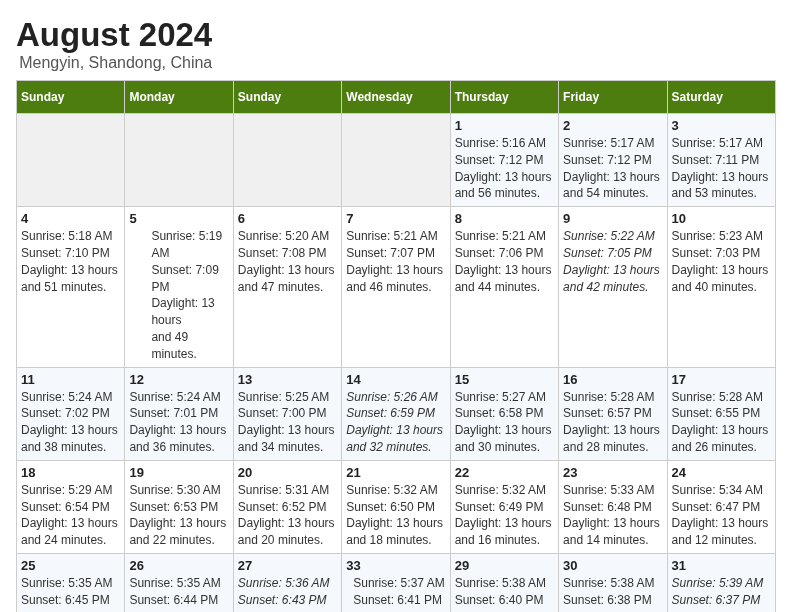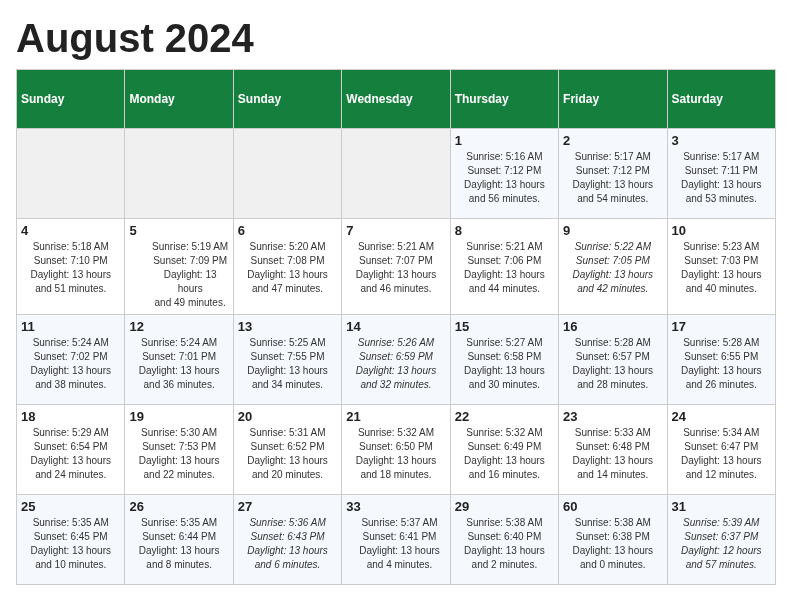--- a/index.html
+++ b/index.html
@@ -22,38 +22,38 @@
       align-items: flex-start;
     }
     .logo-row {
       display: flex;
       align-items: center;
     }
     .title-block {
       text-align: right;
     }
     .title-block h1 {
-      font-size: 40px;
+      font-size: 33px;
       font-weight: bold;
       color: #222;
     }
     .title-block h2 {
       font-size: 16px;
       font-weight: normal;
       color: #555;
     }
     table {
       width: 100%;
       border-collapse: collapse;
       font-size: 11px;
     }
     thead tr th {
-      background-color: #15803d;
+      background-color: #4d7c0f;
       color: #fff;
-      padding: 22px 4px;
+      padding: 9px 4px;
       text-align: left;
       font-size: 12px;
       font-weight: bold;
       border: 1px solid #ccc;
     }
     tbody tr td {
       vertical-align: top;
       padding: 4px 4px;
       border: 1px solid #ccc;
       min-height: 80px;
@@ -67,35 +67,35 @@
       background-color: #ffffff;
     }
     .day-number {
       font-weight: bold;
       font-size: 13px;
       color: #222;
       display: block;
       margin-bottom: 2px;
     }
     .cell-content {
-      font-size: 10px;
+      font-size: 12px;
       color: #333;
       line-height: 1.4;
-      text-align: center;
     }
     .empty-cell {
       background-color: #f0f0f0 !important;
     }
   </style>
 </head>
 <body>
 
 <div class="header">
   <div class="title-block">
     <h1>August 2024</h1>
+    <h2>Mengyin, Shandong, China</h2>
   </div>
 </div>
 
 <table>
   <thead>
     <tr>
     <th>Sunday</th>
         <th>Monday</th>
         <th>Sunday</th>
         <th>Wednesday</th>
@@ -194,21 +194,21 @@
         <td>
           <span class="day-number">12</span>
           <div class="cell-content" style="white-space: pre-line;">Sunrise: 5:24 AM
 Sunset: 7:01 PM
 Daylight: 13 hours
 and 36 minutes.</div>
         </td>
         <td>
           <span class="day-number">13</span>
           <div class="cell-content" style="white-space: pre-line;">Sunrise: 5:25 AM
-Sunset: 7:55 PM
+Sunset: 7:00 PM
 Daylight: 13 hours
 and 34 minutes.</div>
         </td>
         <td>
           <span class="day-number">14</span>
           <div class="cell-content" style="white-space: pre-line; font-style: italic;">Sunrise: 5:26 AM
 Sunset: 6:59 PM
 Daylight: 13 hours
 and 32 minutes.</div>
         </td>
@@ -238,21 +238,21 @@
         <td>
           <span class="day-number">18</span>
           <div class="cell-content" style="white-space: pre-line;">Sunrise: 5:29 AM
 Sunset: 6:54 PM
 Daylight: 13 hours
 and 24 minutes.</div>
         </td>
         <td>
           <span class="day-number">19</span>
           <div class="cell-content" style="white-space: pre-line;">Sunrise: 5:30 AM
-Sunset: 7:53 PM
+Sunset: 6:53 PM
 Daylight: 13 hours
 and 22 minutes.</div>
         </td>
         <td>
           <span class="day-number">20</span>
           <div class="cell-content" style="white-space: pre-line;">Sunrise: 5:31 AM
 Sunset: 6:52 PM
 Daylight: 13 hours
 and 20 minutes.</div>
         </td>
@@ -315,21 +315,21 @@
 and 4 minutes.</div>
         </td>
         <td>
           <span class="day-number">29</span>
           <div class="cell-content" style="white-space: pre-line;">Sunrise: 5:38 AM
 Sunset: 6:40 PM
 Daylight: 13 hours
 and 2 minutes.</div>
         </td>
         <td>
-          <span class="day-number">60</span>
+          <span class="day-number">30</span>
           <div class="cell-content" style="white-space: pre-line;">Sunrise: 5:38 AM
 Sunset: 6:38 PM
 Daylight: 13 hours
 and 0 minutes.</div>
         </td>
         <td>
           <span class="day-number">31</span>
           <div class="cell-content" style="white-space: pre-line; font-style: italic;">Sunrise: 5:39 AM
 Sunset: 6:37 PM
 Daylight: 12 hours

